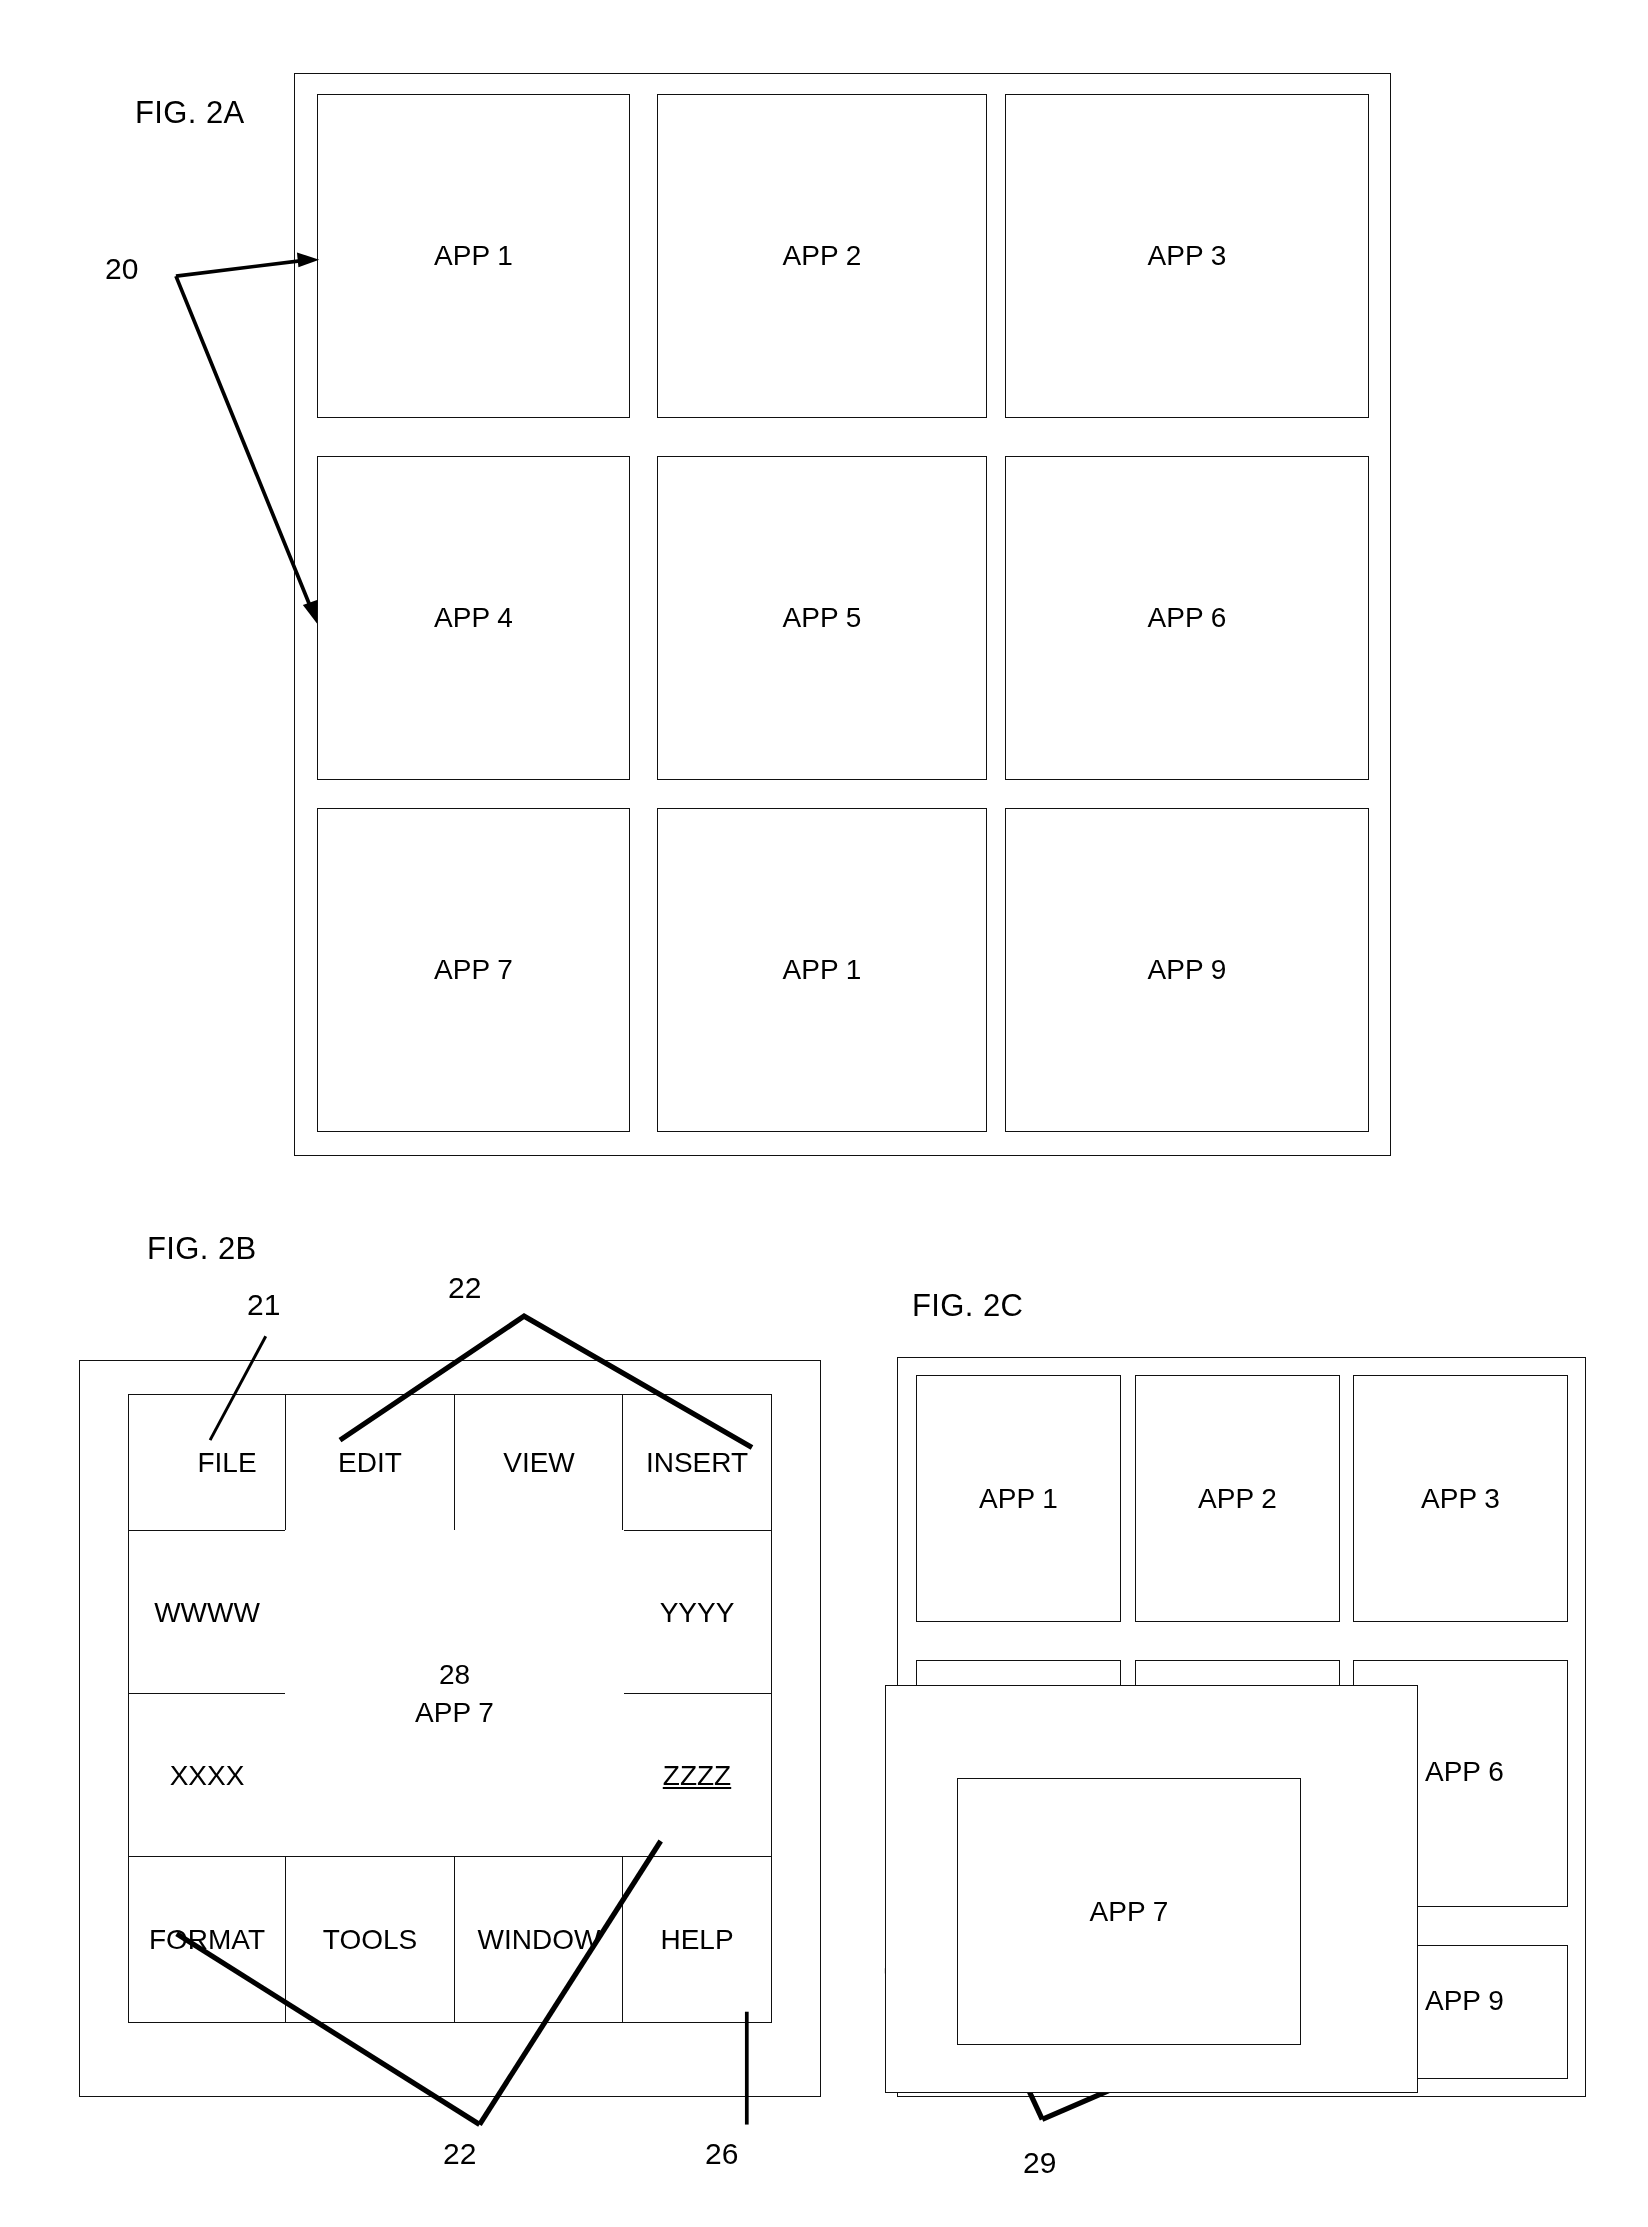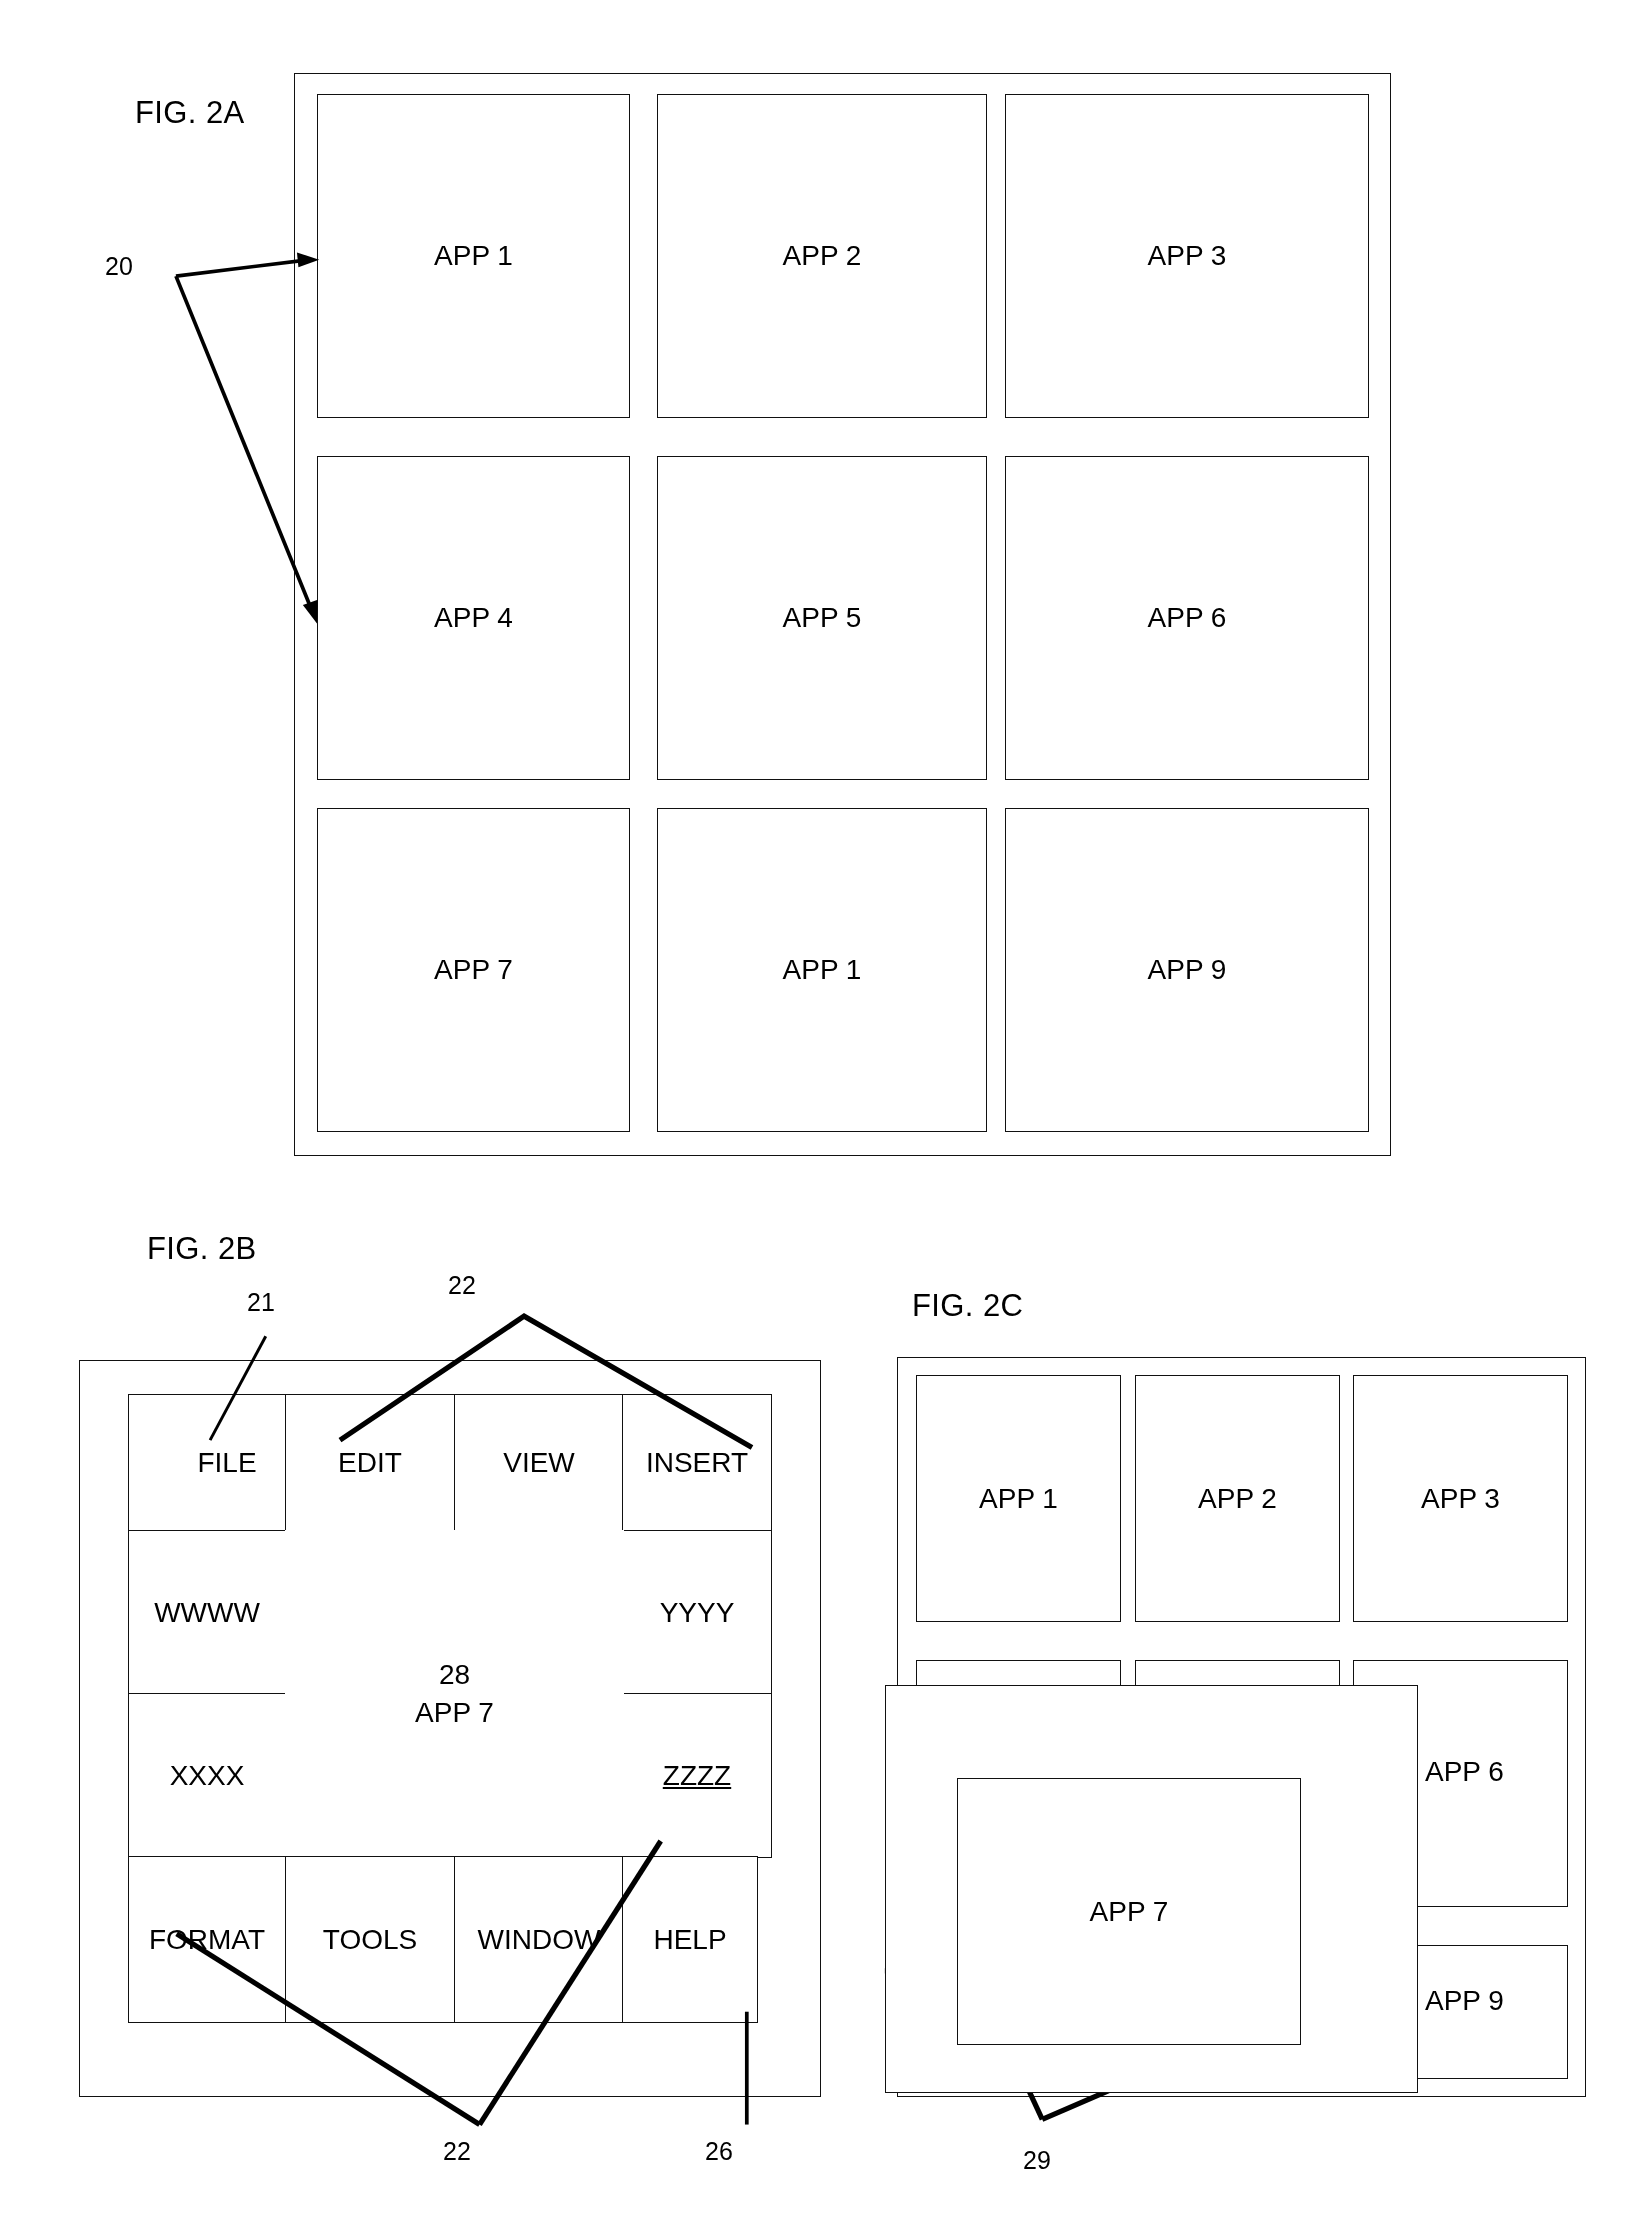--- a/index.html
+++ b/index.html
@@ -24,21 +24,21 @@
   
   .fig-label {
     position: absolute;
     font-size: 31px;
     letter-spacing: 0.4px;
     white-space: nowrap;
     color: #000;
   }
   .ref-num {
     position: absolute;
-    font-size: 25px;
+    font-size: 30px;
     white-space: nowrap;
     color: #000;
   }
   .outer-frame {
     position: absolute;
     border: 1.5px solid #111;
     box-sizing: border-box;
     background: #fff;
   }
   .cell {
@@ -200,21 +200,21 @@
 
   <div class="menu-cell" style="left:128px; top:1856px; width:158px; height:167px;">
     <span class="menu-label">FORMAT</span>
   </div>
   <div class="menu-cell" style="left:285px; top:1856px; width:170px; height:167px;">
     <span class="menu-label">TOOLS</span>
   </div>
   <div class="menu-cell" style="left:454px; top:1856px; width:170px; height:167px;">
     <span class="menu-label">WINDOW</span>
   </div>
-  <div class="menu-cell" style="left:622px; top:1856px; width:136px; height:167px;">
+  <div class="menu-cell" style="left:622px; top:1856px; width:150px; height:167px;">
     <span class="menu-label">HELP</span>
   </div>
 
   <div class="fig-label" style="left:912px; top:1288px;">FIG. 2C</div>
 
   <div class="ref-num" style="left:1023px; top:2146px;">29</div>
 
   <div class="outer-frame" style="left:897px; top:1357px; width:689px; height:740px;"></div>
 
   <div class="cell" style="left:916px; top:1375px; width:205px; height:247px;">

